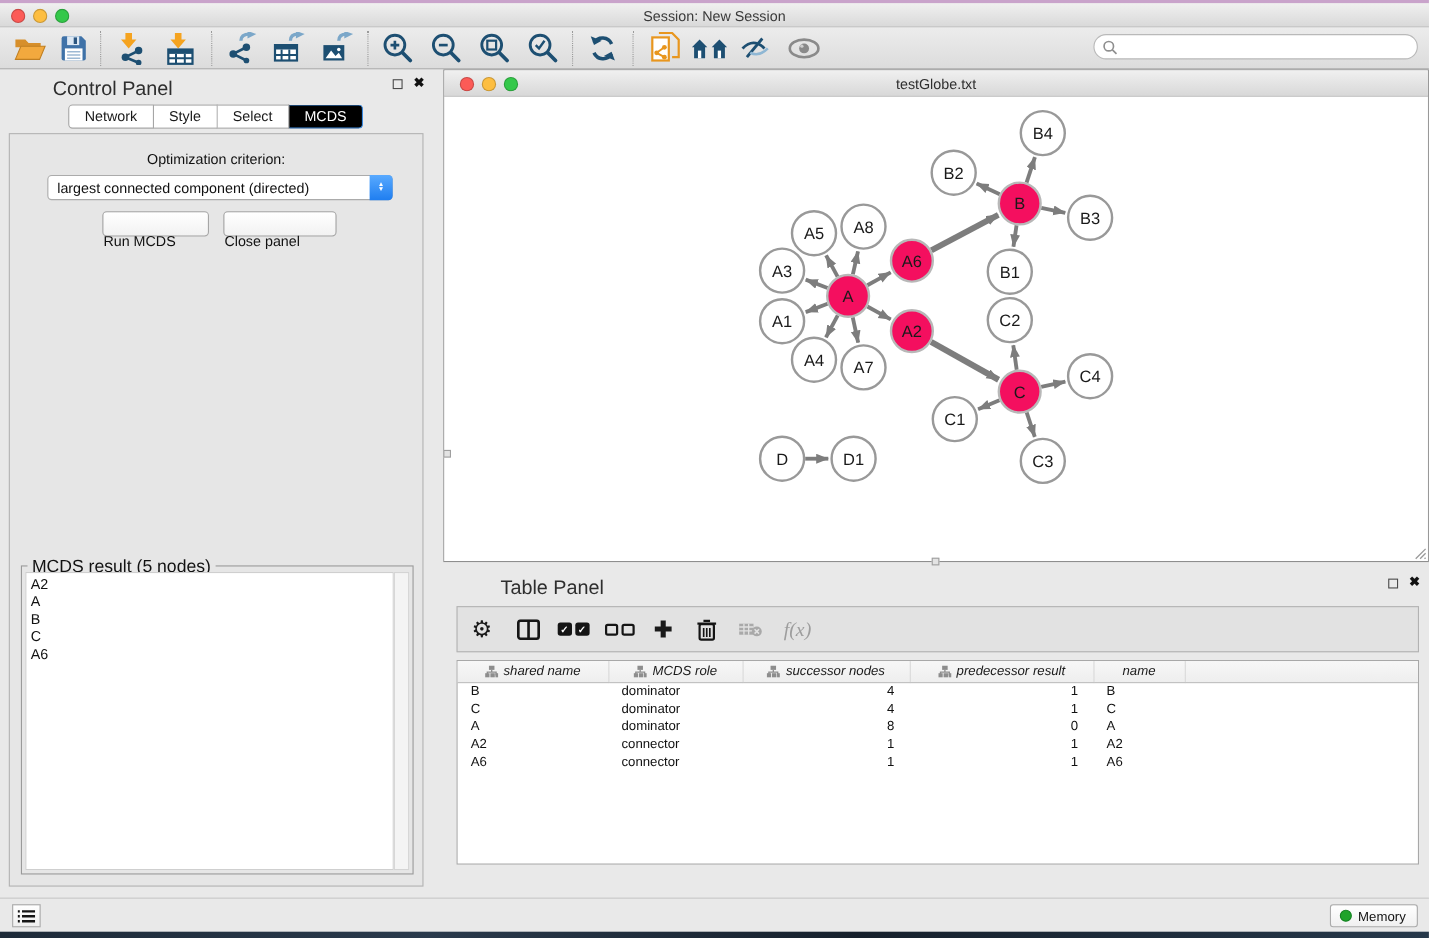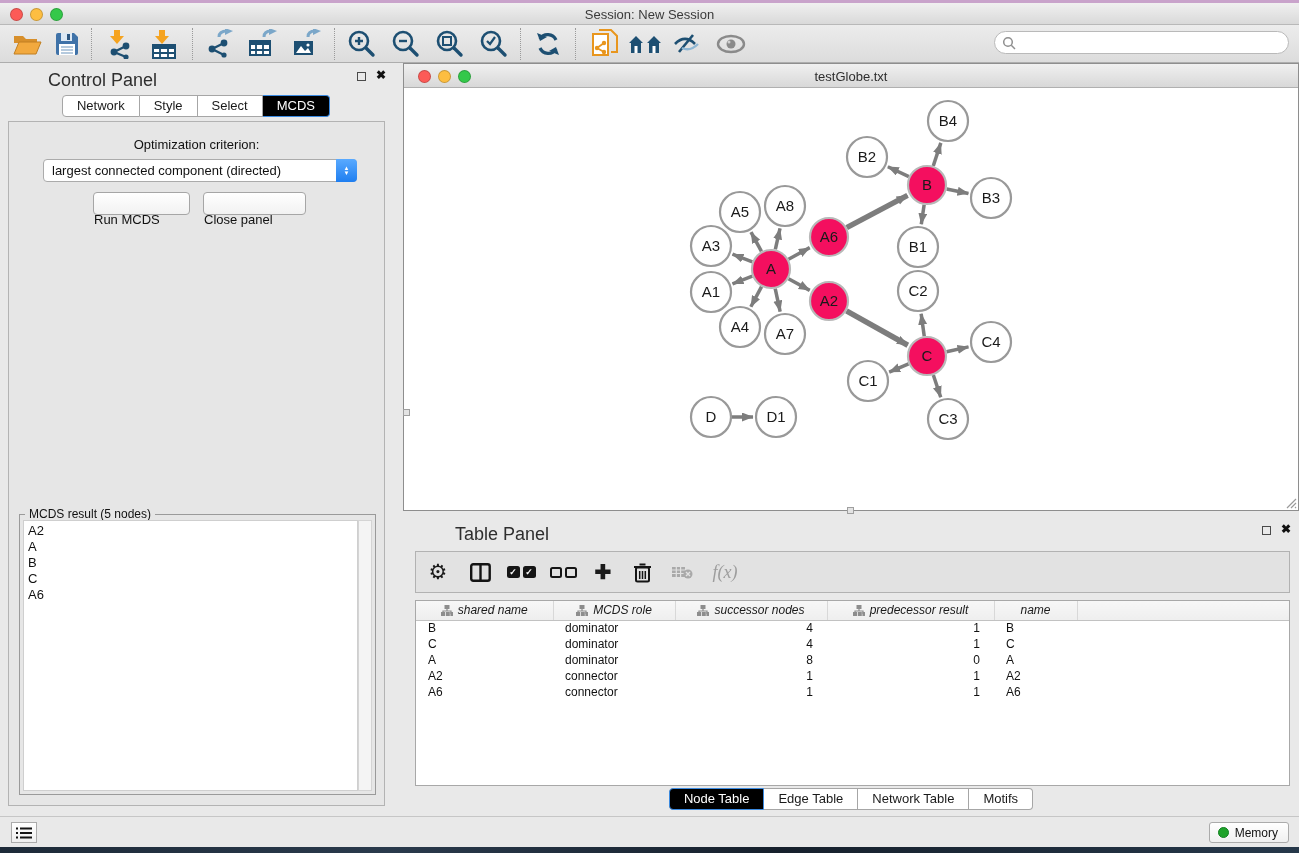--- a/index.html
+++ b/index.html
@@ -47,21 +47,21 @@
   #criterion-combo .combo-text { flex:1; font-size:13px; padding-left:8px; color:#111; white-space:nowrap; }
   #combo-spinner { width:21px; height:23px; margin-right:-1px; background:linear-gradient(#59aaff,#1f7ef0);
     border-radius:0 4px 4px 0; display:flex; flex-direction:column; align-items:center; justify-content:center; color:#fff; }
   #combo-spinner span { font-size:6px; line-height:5px; }
   .cp-btn { position:absolute; top:70px; height:23px; background:linear-gradient(#ffffff,#f2f2f2);
     border:1px solid #a6a6a6; border-radius:4px; font-size:13px; color:#111; padding-top:19px; }
   #run-btn { left:84px; width:97px; }
   #closepanel-btn { left:194px; width:103px; }
   #mcds-fieldset { position:absolute; left:10px; top:392px; width:357px; height:281px;
     border:1px solid #9a9a9a; }
-  #mcds-legend { position:absolute; left:5px; top:-8px; background:#e6e6e6; padding:0 4px; font-size:12px; color:#111; }
+  #mcds-legend { position:absolute; left:5px; top:-8px; background:#e6e6e6; padding:0 4px; font-size:16px; color:#111; }
   #mcds-list { position:absolute; left:3px; top:5px; right:17px; bottom:3px; background:#fff; border:1px solid #cfcfcf;
     font-size:13px; color:#111; padding:2px 0 0 4px; }
   #mcds-list .li { line-height:16px; }
   #mcds-scroll { position:absolute; top:5px; right:3px; bottom:3px; width:14px; background:#f4f4f4; border:1px solid #d4d4d4; }
 
   
   #network-window { position:absolute; left:403px; top:63px; width:896px; height:448px;
     border:1px solid #8e8e8e; background:#fff; }
   #nw-titlebar { position:absolute; left:0; top:0; width:100%; height:24px;
     background:linear-gradient(#f0f0f0,#d8d8d8); border-bottom:1px solid #b0b0b0; }
@@ -582,26 +582,20 @@
               <td style="text-align: left; padding: 0px 0px 0px 12px;">A6</td>
               <td style="text-align: left; padding: 0px 0px 0px 12px;">connector</td>
               <td style="text-align: right; padding: 0px 14px 0px 0px;">1</td>
               <td style="text-align: right; padding: 0px 14px 0px 0px;">1</td>
               <td style="text-align: left; padding: 0px 0px 0px 12px;">A6</td>
               <td></td>
             </tr>
           </tbody>
       </table>
     </div>
-    <div id="tp-tabs">
-        <span class="seg-tab active">Node Table</span>
-        <span class="seg-tab">Edge Table</span>
-        <span class="seg-tab">Network Table</span>
-        <span class="seg-tab">Motifs</span>
-      </div>
   </div>
 
   <div id="status-bar">
     <div id="list-btn">
       <svg width="16" height="12" viewBox="0 0 16 12">
         <path d="M0 1.5 h2 M4 1.5 h12 M0 6 h2 M4 6 h12 M0 10.5 h2 M4 10.5 h12" stroke="#151515" stroke-width="2.2"></path>
       </svg>
     </div>
     <div id="memory-btn">
       <span id="memory-dot"></span>

